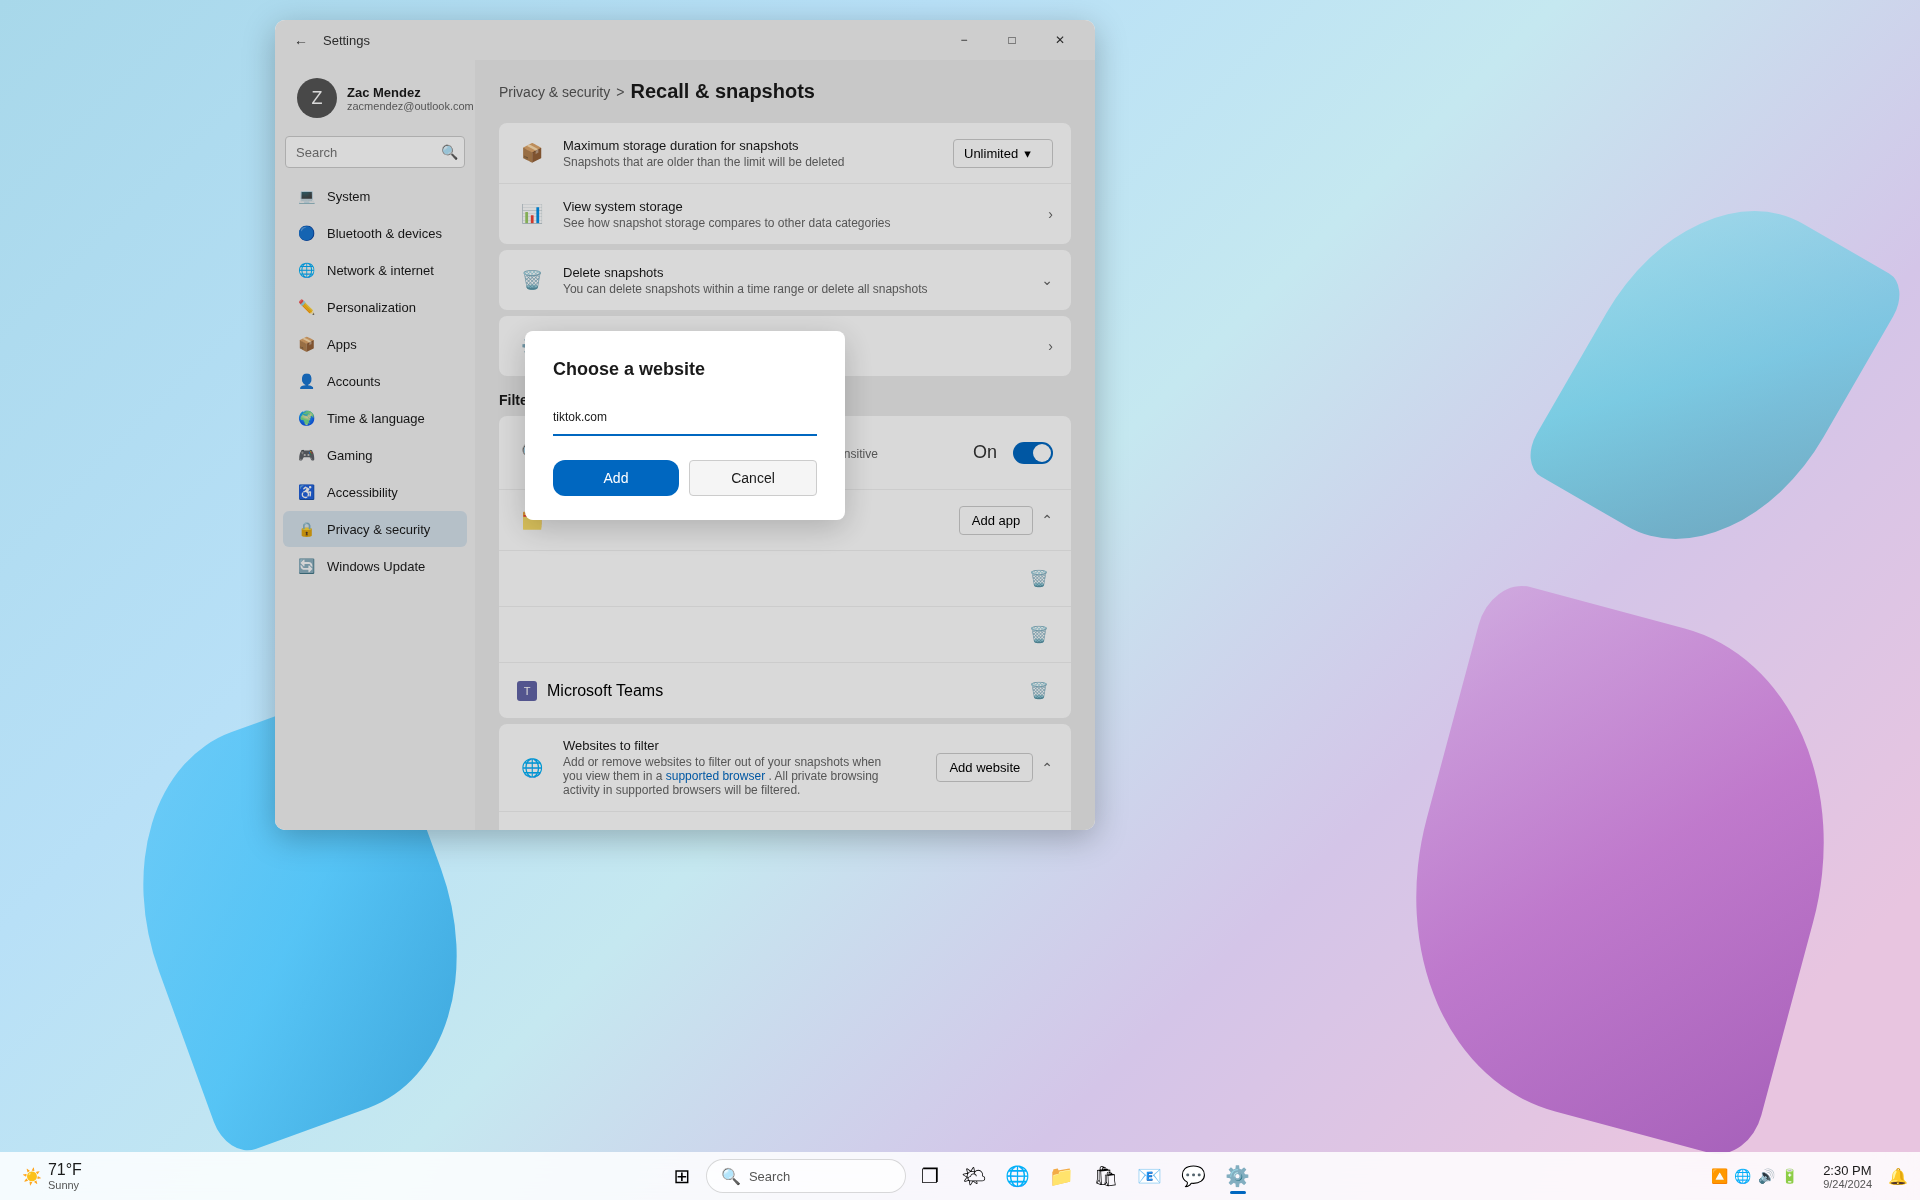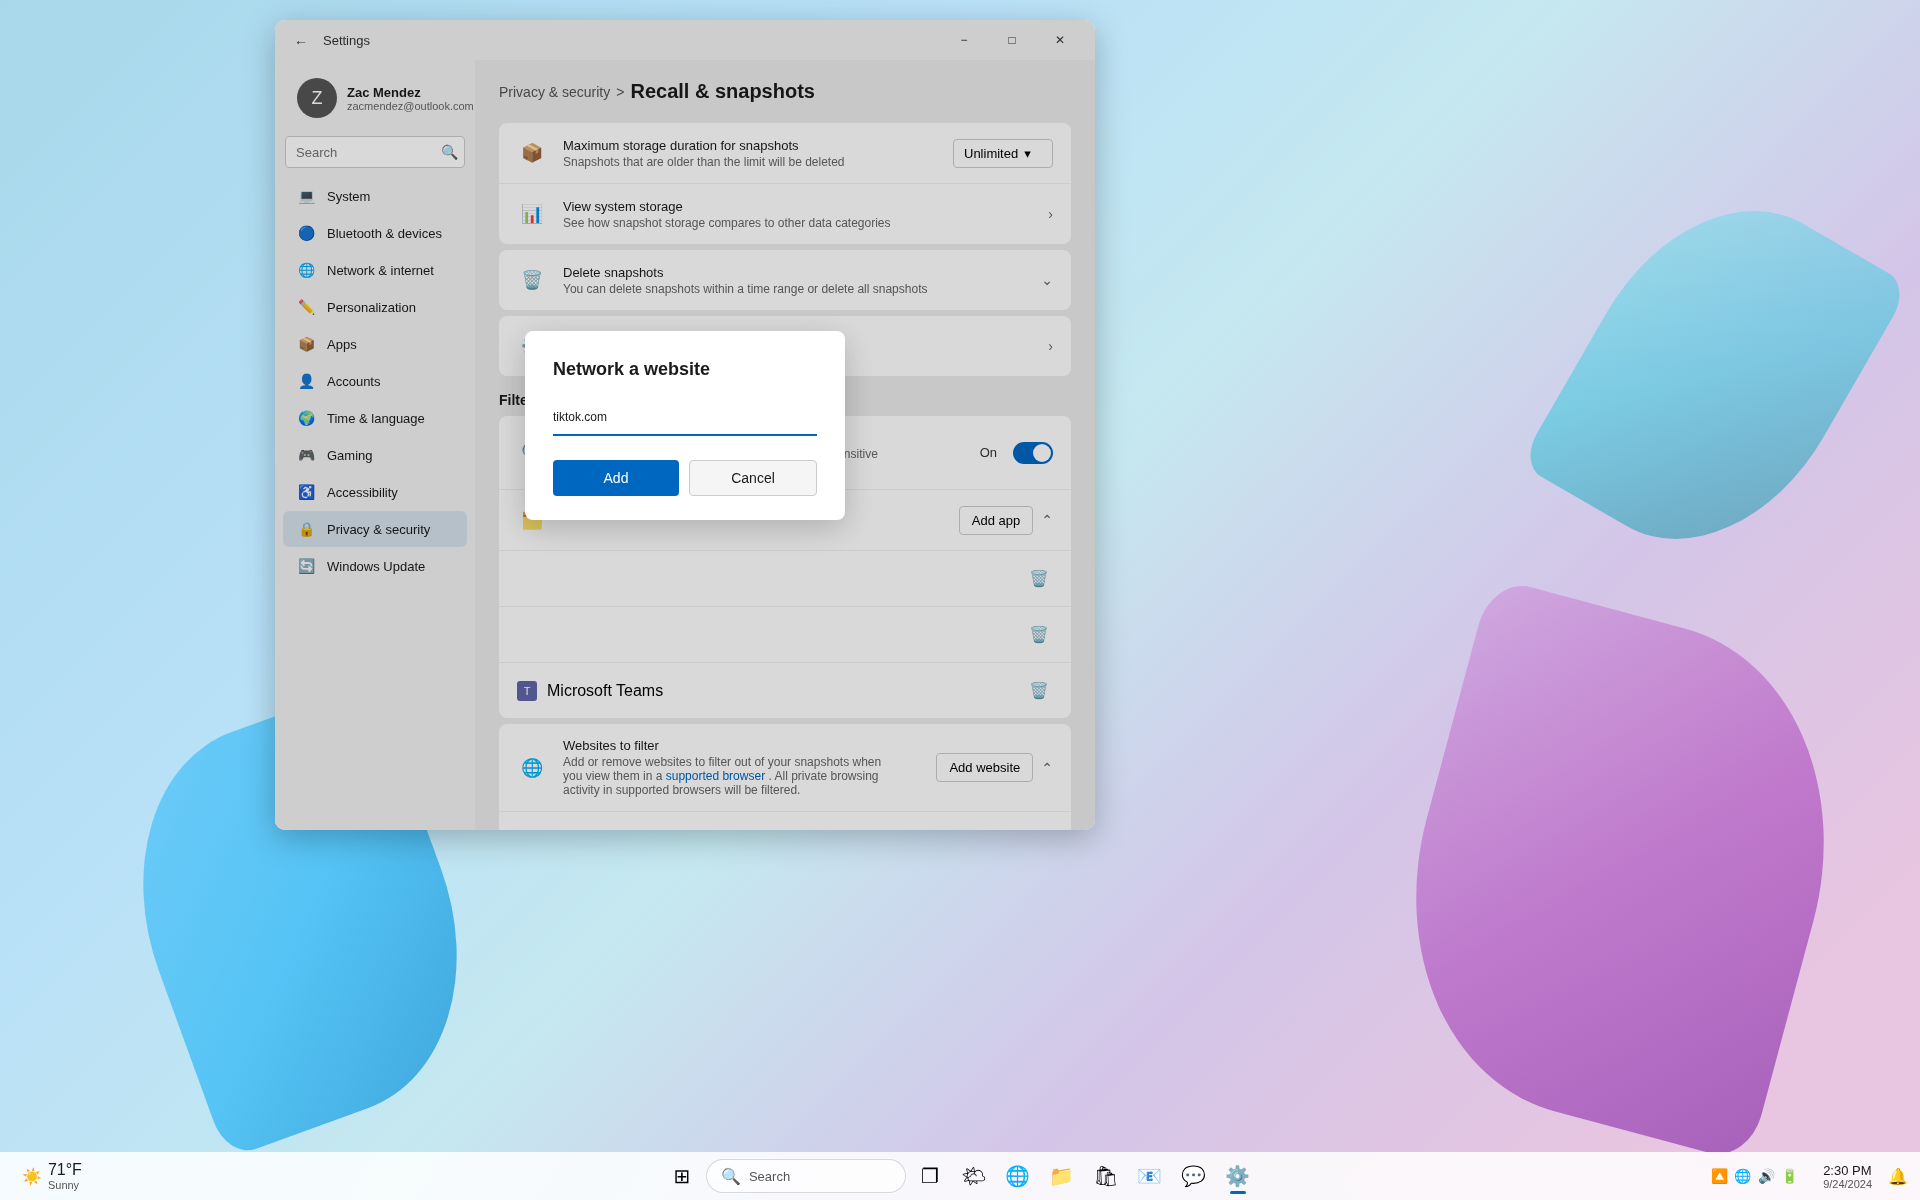--- a/index.html
+++ b/index.html
@@ -327,21 +327,21 @@
       width: 18px;
       height: 18px;
       border-radius: 50%;
       background: white;
       top: 2px;
       right: 2px;
       transition: right 0.2s;
     }
 
     .toggle-label {
-      font-size: 13px;
+      font-size: 18px;
       color: #333;
       margin-right: 8px;
     }
 
     .add-btn {
       background: white;
       border: 1px solid #ccc;
       border-radius: 4px;
       padding: 6px 12px;
       font-size: 13px;
@@ -403,21 +403,21 @@
       display: flex;
       gap: 10px;
       margin-top: 24px;
     }
     .btn-primary {
       flex: 1;
       height: 36px;
       background: #0067c0;
       color: white;
       border: none;
-      border-radius: 4px;
+      border-radius: 12px;
       font-size: 14px;
       font-weight: 500;
       cursor: pointer;
     }
     .btn-secondary {
       flex: 1;
       height: 36px;
       background: #f5f5f5;
       color: #1a1a1a;
       border: 1px solid #ccc;
@@ -736,21 +736,21 @@
         <div class="setting-row">
           <div style="width:20px;height:20px;background:#008000;border-radius:3px;display:flex;align-items:center;justify-content:center;font-size:11px;color:white;font-weight:bold;margin-right:10px;flex-shrink:0;">F</div>
 
           <span class="delete-icon">🗑️</span>
         </div>
 
       </div>
 
       <div class="modal-overlay">
         <div class="dialog">
-          <div class="dialog-title">Network a website</div>
+          <div class="dialog-title">Choose a website</div>
           <input class="dialog-input" type="text" value="tiktok.com" style="">
           <div class="dialog-buttons">
             <button class="btn-primary">Add</button>
             <button class="btn-secondary">Cancel</button>
           </div>
         </div>
       </div>
 
     </div>
   </div>

